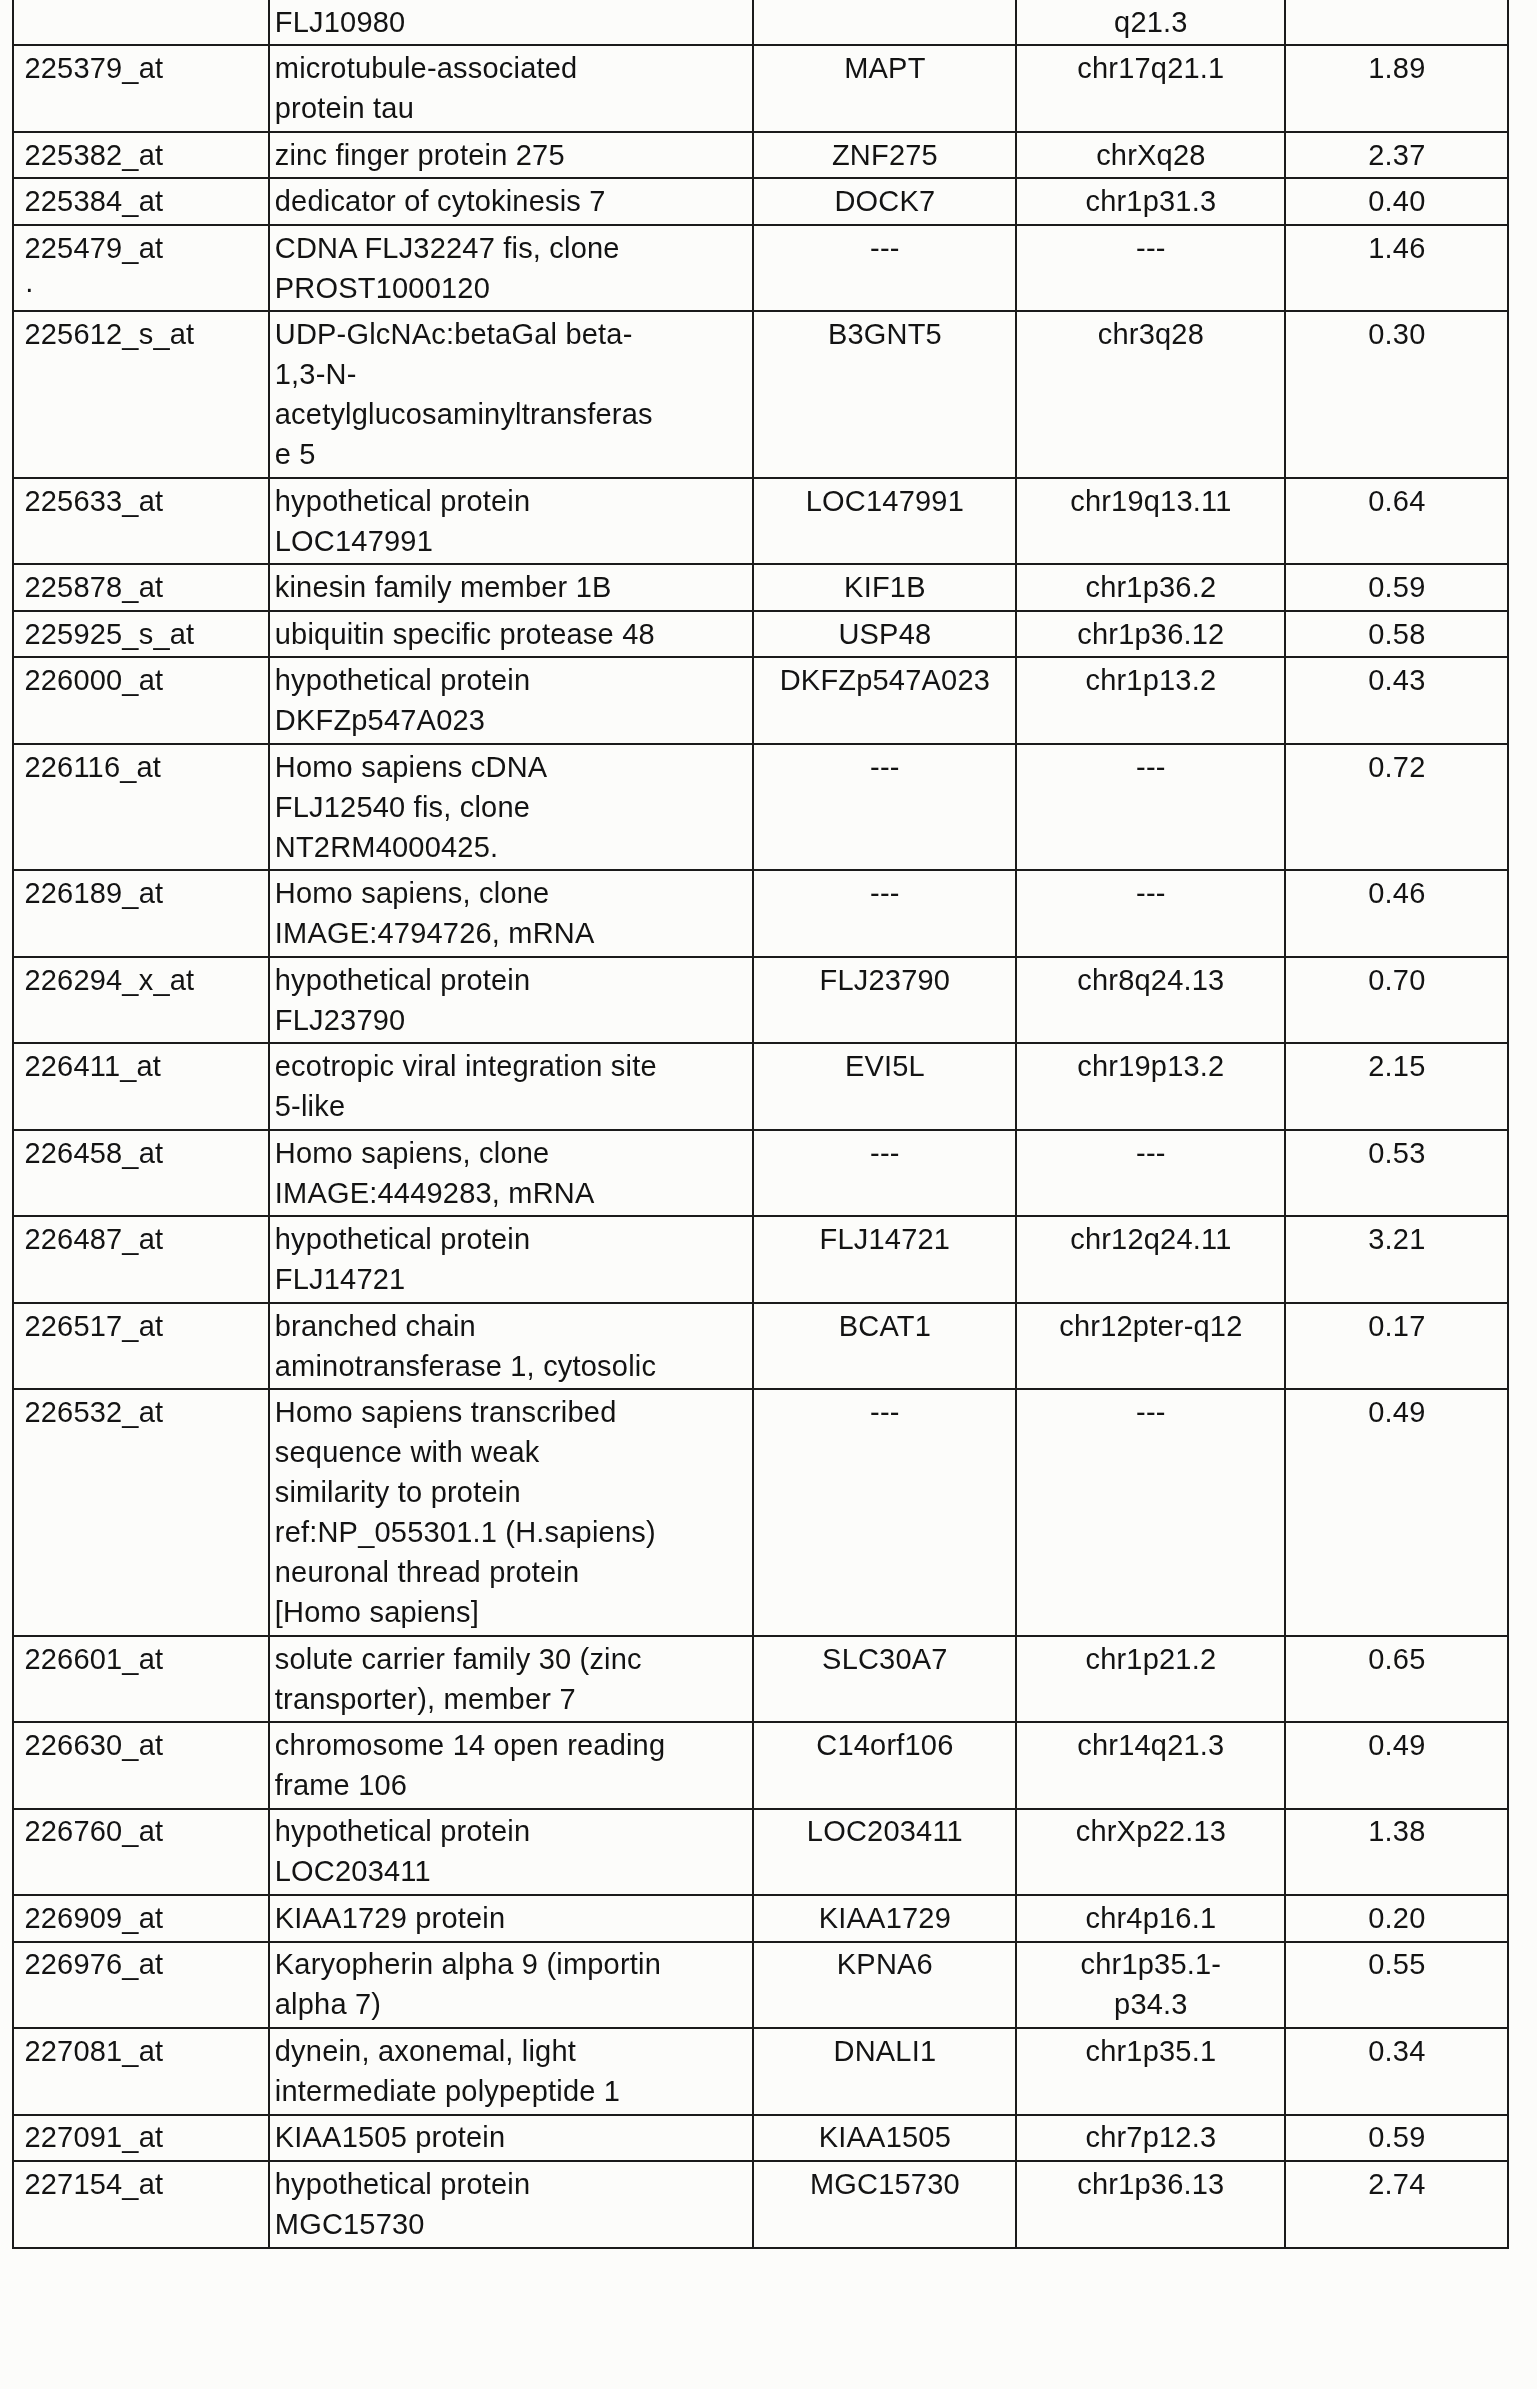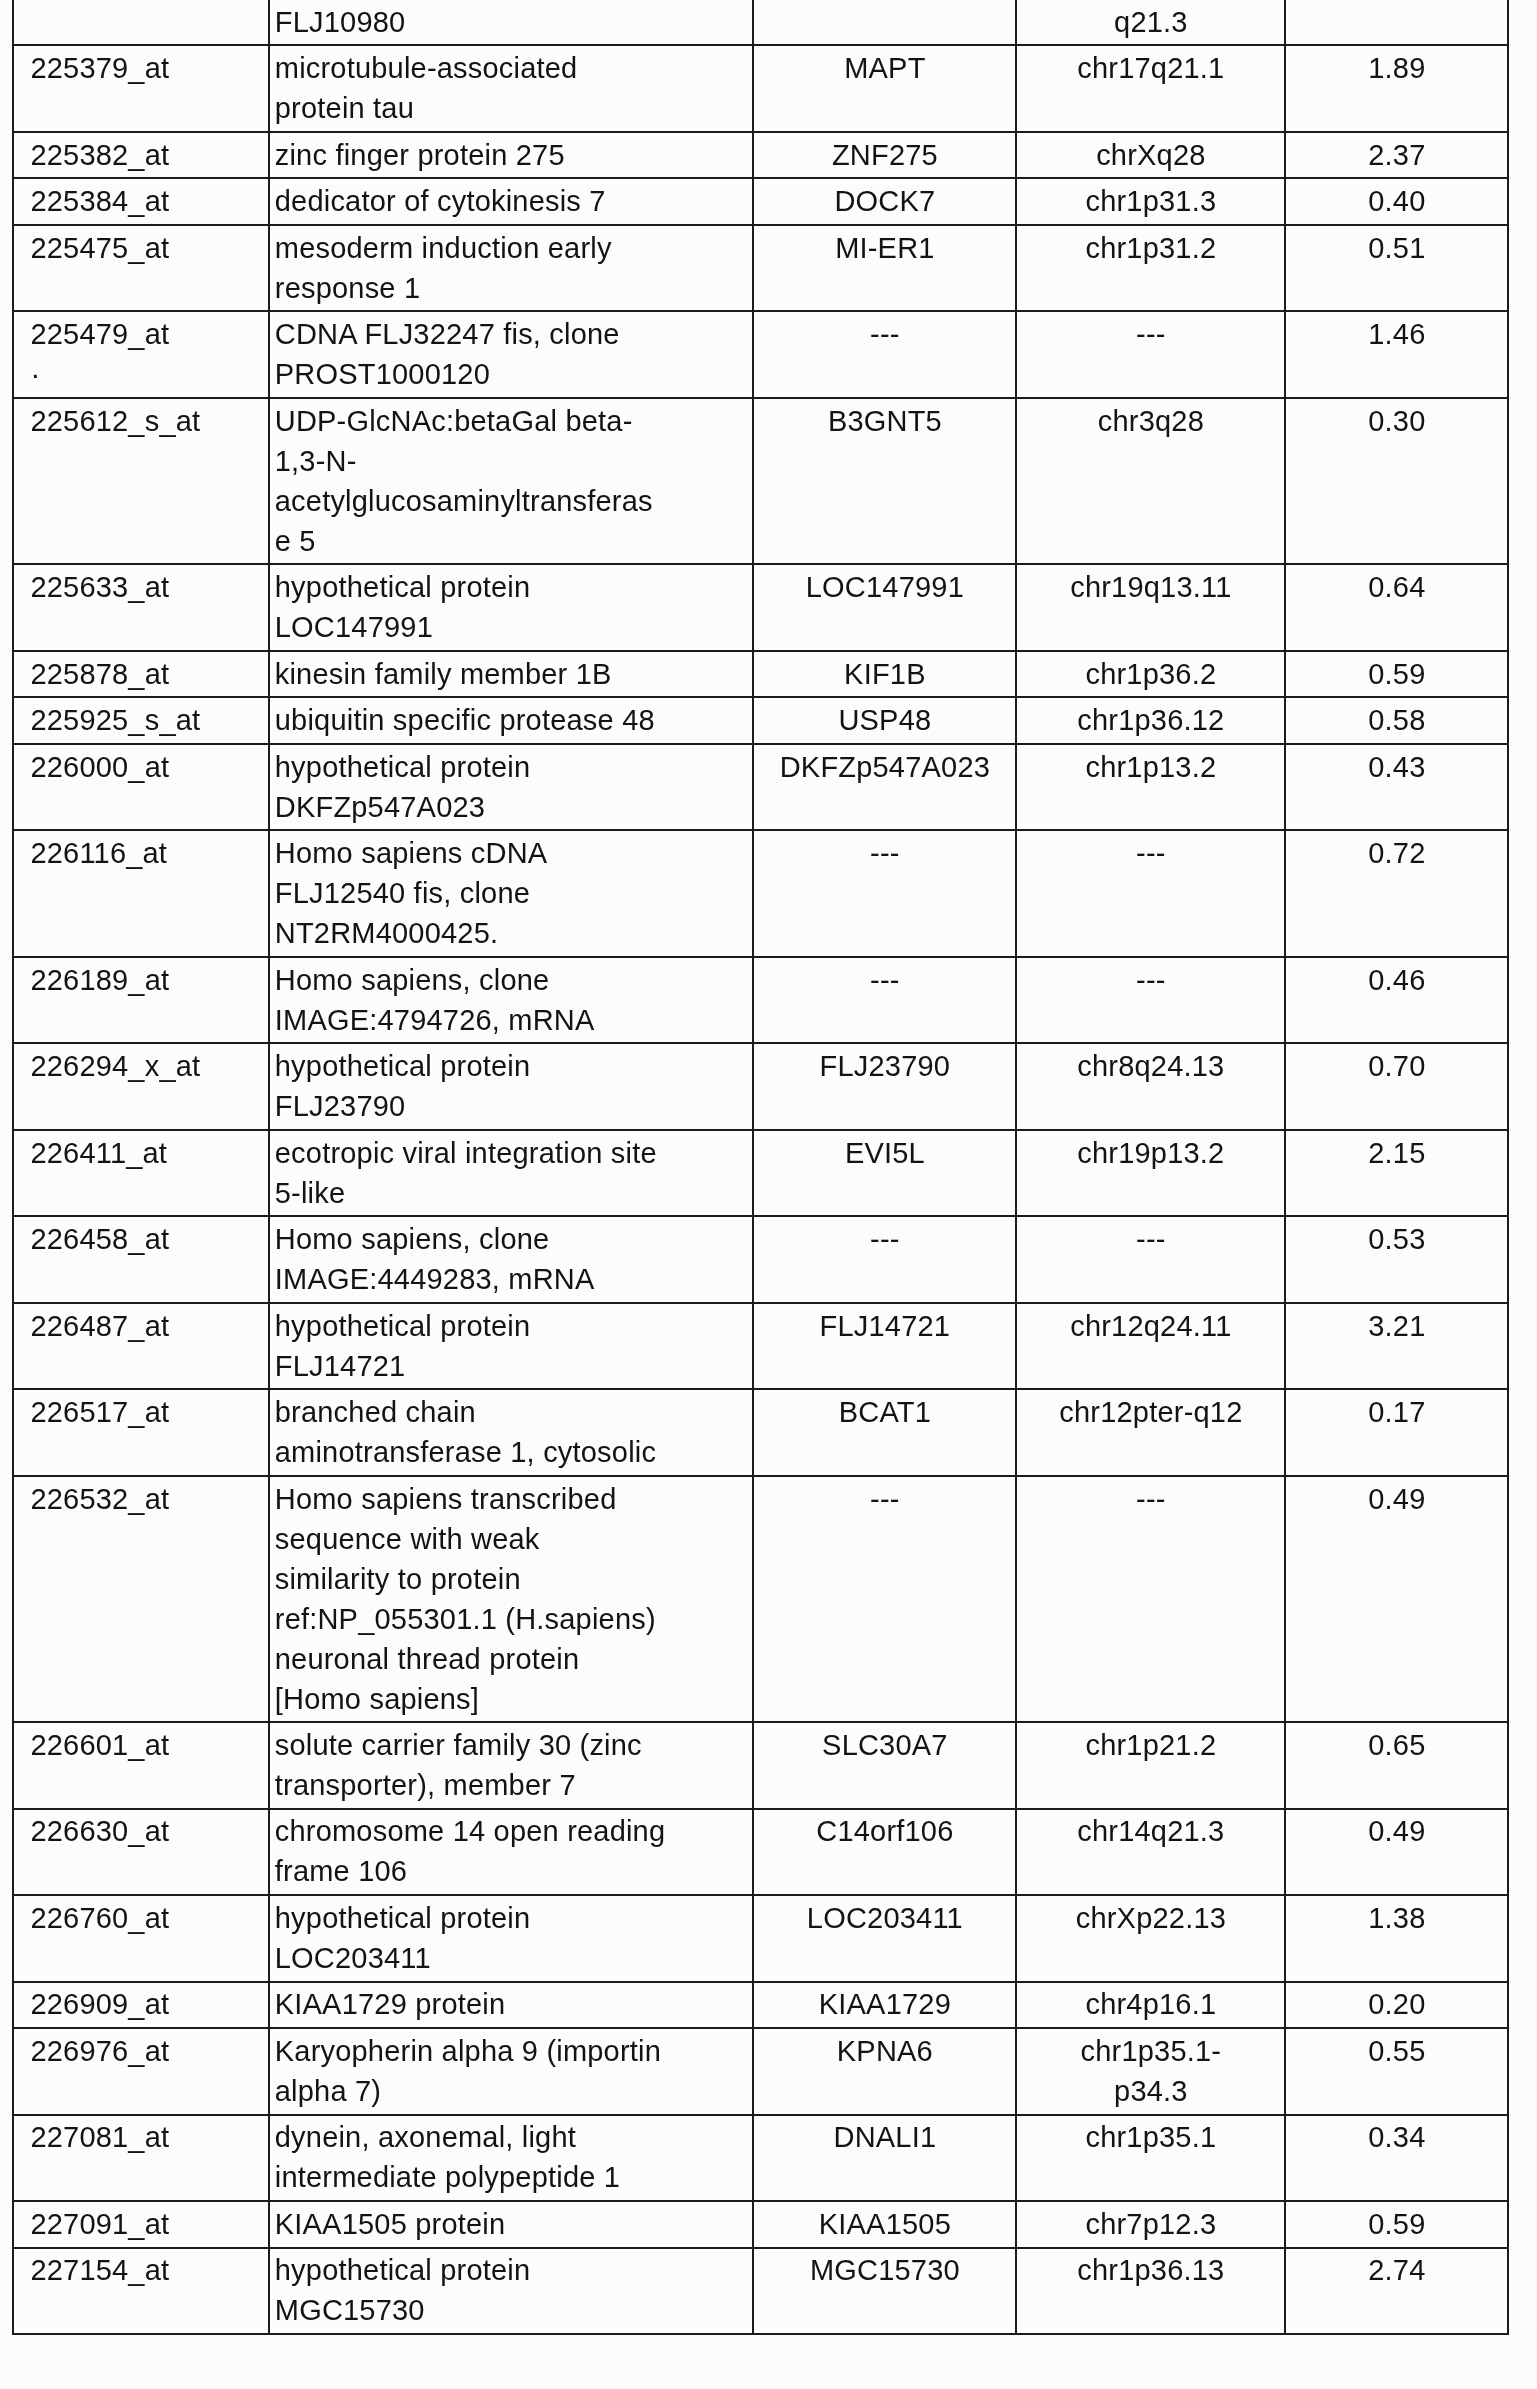--- a/index.html
+++ b/index.html
@@ -37,21 +37,21 @@
     white-space: pre-line;
     overflow: hidden;
     letter-spacing: 0.2px;
   }
   
   .gene-table tr:first-child td {
     border-top: none;
   }
   td.c-id {
     text-align: left;
-    padding-left: 16px;
+    padding-left: 10px;
     padding-right: 1.8px;
   }
   td.c-desc {
     text-align: left;
     padding-left: 4.4px;
   }
   td.c-gene, td.c-loc, td.c-val {
     text-align: center;
   }
   col.w-id   { width: 256px; }
@@ -96,28 +96,20 @@
         <td class="c-val">2.37</td>
       </tr>
         <tr>
         <td class="c-id">225384_at</td>
         <td class="c-desc">dedicator of cytokinesis 7</td>
         <td class="c-gene">DOCK7</td>
         <td class="c-loc">chr1p31.3</td>
         <td class="c-val">0.40</td>
       </tr>
         <tr>
-        <td class="c-id">225475_at</td>
-        <td class="c-desc">mesoderm induction early
-response 1</td>
-        <td class="c-gene">MI-ER1</td>
-        <td class="c-loc">chr1p31.2</td>
-        <td class="c-val">0.51</td>
-      </tr>
-        <tr>
         <td class="c-id">225479_at
 ·</td>
         <td class="c-desc">CDNA FLJ32247 fis, clone
 PROST1000120</td>
         <td class="c-gene">---</td>
         <td class="c-loc">---</td>
         <td class="c-val">1.46</td>
       </tr>
         <tr>
         <td class="c-id">225612_s_at</td>

